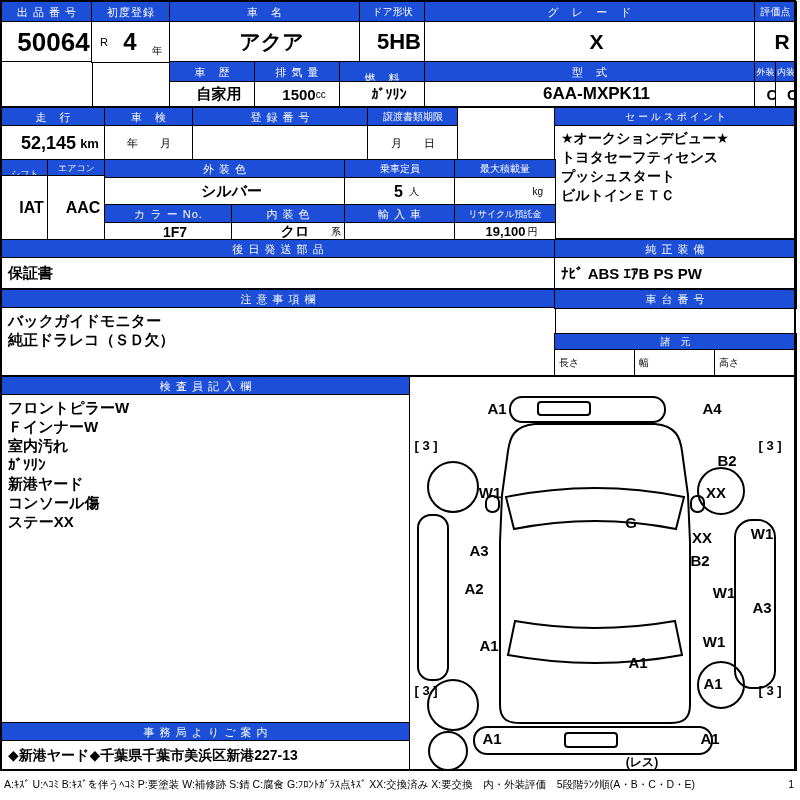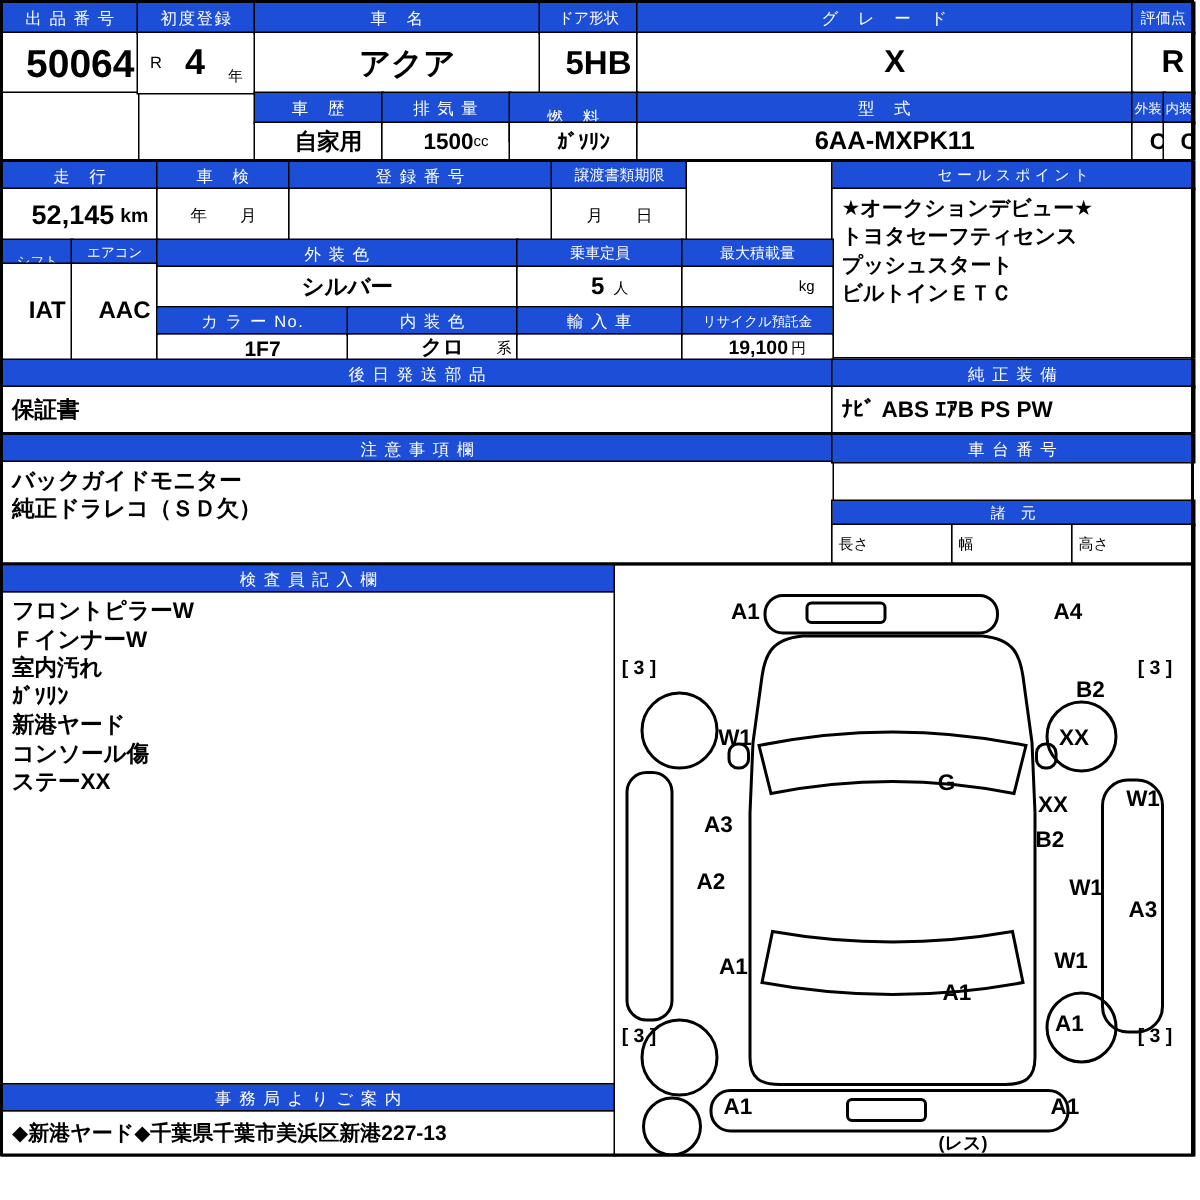--- a/index.html
+++ b/index.html
@@ -218,14 +218,18 @@
         <text x="16" y="313" text-anchor="middle" dominant-baseline="central" font-size="13" font-weight="bold">[ 3 ]</text>
         <text x="360" y="313" text-anchor="middle" dominant-baseline="central" font-size="13" font-weight="bold">[ 3 ]</text>
         <text x="82" y="361" text-anchor="middle" dominant-baseline="central" font-size="15" font-weight="bold">A1</text>
         <text x="300" y="361" text-anchor="middle" dominant-baseline="central" font-size="15" font-weight="bold">A1</text>
         <text x="232" y="385" text-anchor="middle" dominant-baseline="central" font-size="12" font-weight="bold">(レス)</text>
       </svg>
   </div>
 
   <div class="frame"></div>
 
+  <div class="legend">
+    <span>A:ｷｽﾞ U:ﾍｺﾐ B:ｷｽﾞを伴うﾍｺﾐ P:要塗装 W:補修跡 S:錆 C:腐食 G:ﾌﾛﾝﾄｶﾞﾗｽ点ｷｽﾞ XX:交換済み X:要交換　内・外装評価　5段階ﾗﾝｸ順(A・B・C・D・E)</span>
+    <span>1</span>
+  </div>
 
 </div>
 
 </body></html>

